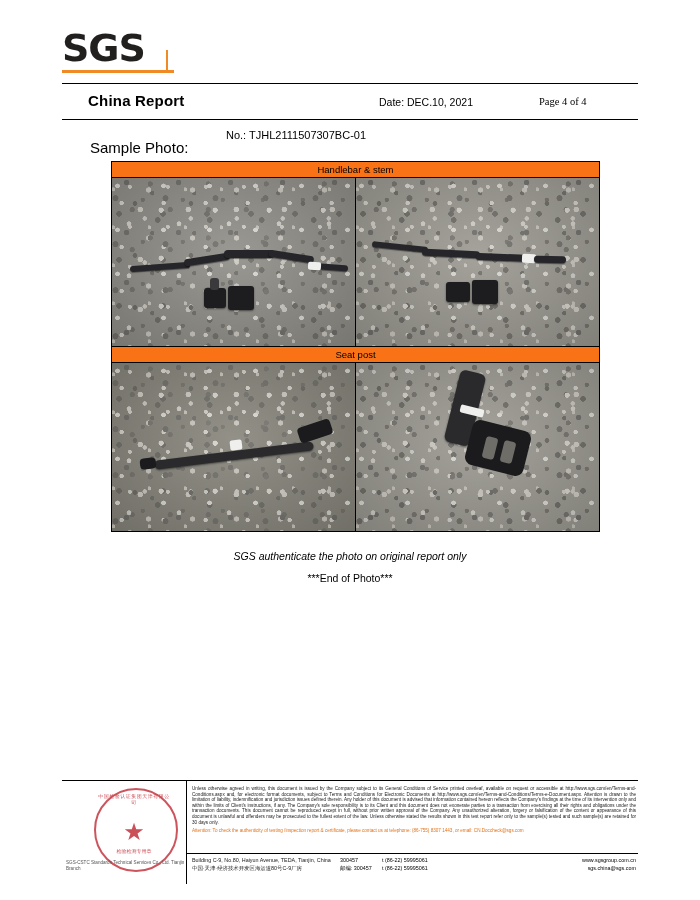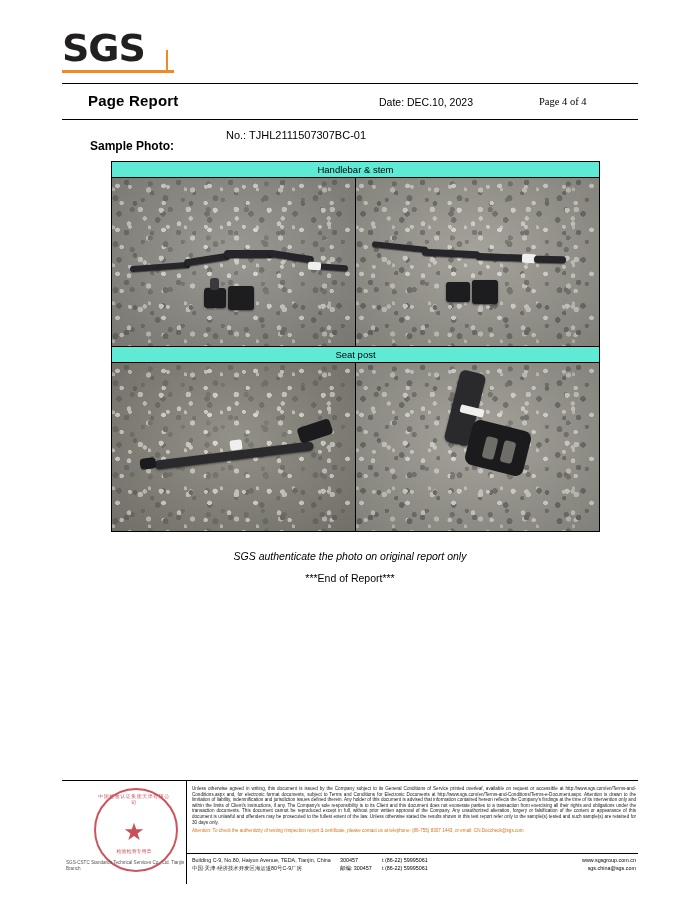--- a/index.html
+++ b/index.html
@@ -108,39 +108,39 @@
     width: 576px;
     height: 1px;
     background: #000;
   }
 
   
   .sample-label {
     position: absolute;
     left: 90px;
     top: 131px;
-    font-size: 12px;
-    font-weight: bold;
+    font-size: 15px;
+    font-weight: normal;
   }
 
   .photo-table {
     position: absolute;
     left: 111px;
     top: 153px;
     width: 489px;
     border: 1px solid #000;
     box-sizing: border-box;
   }
   .band {
     height: 15px;
     line-height: 15px;
     text-align: center;
     font-size: 9.5px;
     border-bottom: 1px solid #000;
-    background: #5eead4;
+    background: #f97316;
   }
   .photo-row {
     display: flex;
     border-bottom: 1px solid #000;
   }
   .photo-row.last {
     border-bottom: none;
   }
   .cell {
     width: 50%;
@@ -427,23 +427,23 @@
 
   <div class="logo-wrap">
     <div class="logo-text">SGS</div>
     <div class="logo-tick"></div>
     <div class="logo-bar"></div>
   </div>
 
   <div class="header-rule"></div>
 
   <div class="title-row">
-    <div class="report-title">Page Report</div>
+    <div class="report-title">China Report</div>
     <div class="report-no">No.: TJHL2111507307BC-01</div>
-    <div class="report-date">Date: DEC.10, 2023</div>
+    <div class="report-date">Date: DEC.10, 2021</div>
     <div class="report-page">Page 4 of 4</div>
   </div>
 
   <div class="header-rule2"></div>
 
   <div class="sample-label">Sample Photo:</div>
 
   <div class="photo-table">
 
     <div class="band">Handlebar &amp; stem</div>
@@ -491,21 +491,21 @@
         <div class="white-tape" style="left:104px; top:44px; width:24px; height:8px; transform:rotate(14deg);"></div>
         <div class="post-head" style="left:112px; top:62px; width:60px; height:46px; transform:rotate(14deg); border-radius:8px;"></div>
         <div class="grey-grip" style="left:128px; top:74px; width:12px; height:22px; transform:rotate(14deg); background:#6f6d68;"></div>
         <div class="grey-grip" style="left:146px; top:78px; width:12px; height:22px; transform:rotate(14deg); background:#6f6d68;"></div>
       </div>
     </div>
 
   </div>
 
   <div class="caption-authenticate">SGS authenticate the photo on original report only</div>
-  <div class="caption-end">***End of Report***</div>
+  <div class="caption-end">***End of Photo***</div>
 
   <div class="footer-rule"></div>
   <div class="footer-vrule"></div>
 
   <div class="stamp">
     <div class="stamp-ring"></div>
     <div class="stamp-top-text">中国检验认证集团天津有限公司</div>
     <div class="stamp-star">★</div>
     <div class="stamp-bot-text">检验检测专用章</div>
     <div class="stamp-sub">SGS-CSTC Standards Technical Services Co., Ltd. Tianjin Branch</div>

